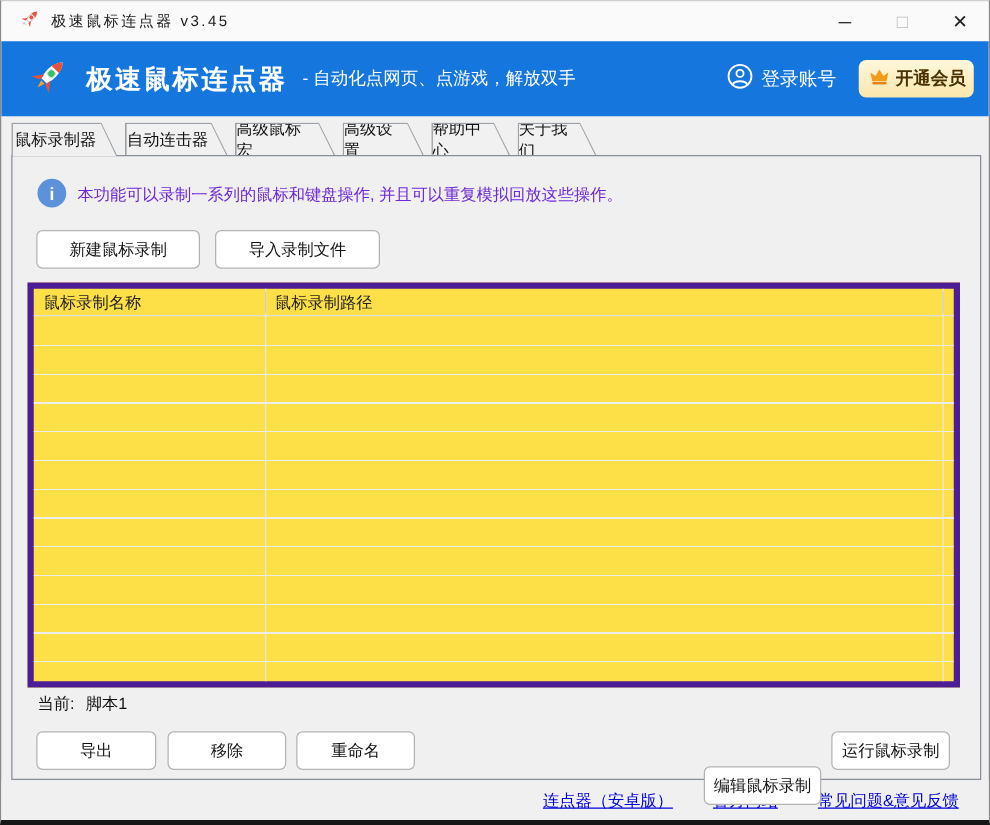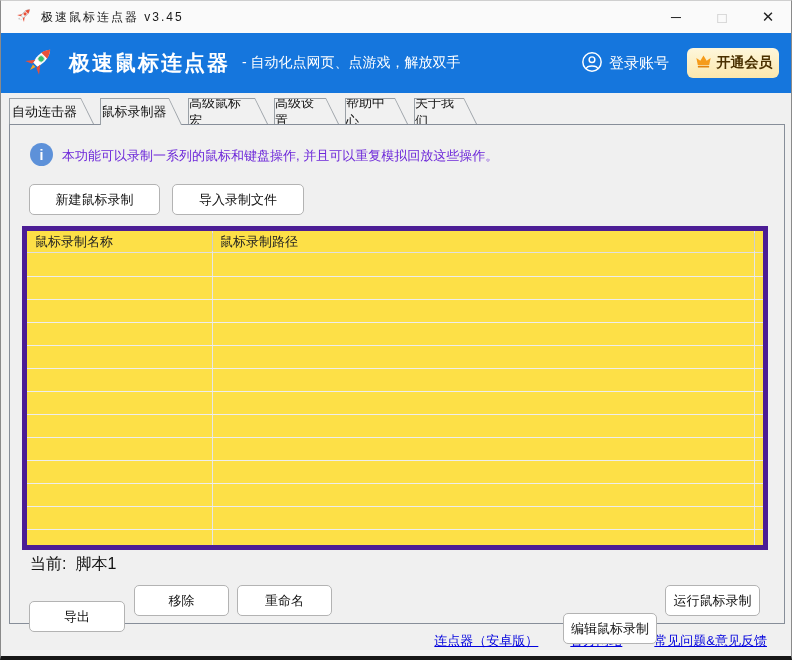--- a/index.html
+++ b/index.html
@@ -62,22 +62,22 @@
   .thead { position:relative; height:22px; border-bottom:1px solid #e0e0e0; }
   .th { position:absolute; top:0; height:22px; line-height:22px; font-size:13px; color:#222; }
   .th.c1 { left:8px; } .th.c2 { left:193px; }
   .col-sep { position:absolute; top:0; bottom:0; width:1px; background:#e6e6e6; }
   .col-sep.s1 { left:185px; } .col-sep.s2 { left:727px; }
   .col-sep .head-seg { position:absolute; top:2px; height:18px; width:1px; background:#cfcfcf; }
   .tbody { position:absolute; left:0; right:0; top:23px; bottom:0;
            background-image:repeating-linear-gradient(to bottom,
              transparent 0px, transparent 22px, #ededed 22px, #ededed 23px); }
   
-  .status { position:absolute; left:20px; top:429px; font-size:16px; color:#111; display:flex; gap:9px; }
-  .btn-export { position:absolute; left:19px;  top:476px; width:96px; height:31px; }
+  .status { position:absolute; left:20px; top:429px; font-size:13px; color:#111; display:flex; gap:9px; }
+  .btn-export { position:absolute; left:19px;  top:460px; width:96px; height:31px; }
   .btn-remove { position:absolute; left:124px; top:460px; width:95px; height:31px; }
   .btn-rename { position:absolute; left:227px; top:460px; width:95px; height:31px; }
   .btn-edit   { position:absolute; left:553px; top:460px; width:94px; height:31px;margin-top:28px; }
   .btn-run    { position:absolute; left:655px; top:460px; width:95px; height:31px; }
   
   .footer { position:absolute; left:0; right:0; top:623px; height:33px;
             display:flex; align-items:center; justify-content:flex-end; gap:32px;
             padding-right:24px; background:#f0f0f0; }
   .footer a { font-size:13px; color:#0000dd; text-decoration:underline; cursor:pointer; }
 </style>
@@ -138,25 +138,25 @@
         <svg viewBox="0 0 24 24" width="19" height="19">
           <path d="M3 7.5 L8 11 L12 4.5 L16 11 L21 7.5 L19.2 16.5 L4.8 16.5 Z" fill="#f59b1b"></path>
           <rect x="4.8" y="17.3" width="14.4" height="2.3" rx="1.1" fill="#e2830d"></rect>
         </svg>
       </span>
       <span>开通会员</span>
     </button>
   </div>
 
   <div class="tabbar">
-    <div class="tab">
-        <div class="tab-inner">自动连击器</div>
-      </div>
     <div class="tab active">
         <div class="tab-inner">鼠标录制器</div>
+      </div>
+    <div class="tab">
+        <div class="tab-inner">自动连击器</div>
       </div>
     <div class="tab">
         <div class="tab-inner">高级鼠标宏</div>
       </div>
     <div class="tab">
         <div class="tab-inner">高级设置</div>
       </div>
     <div class="tab">
         <div class="tab-inner">帮助中心</div>
       </div>

